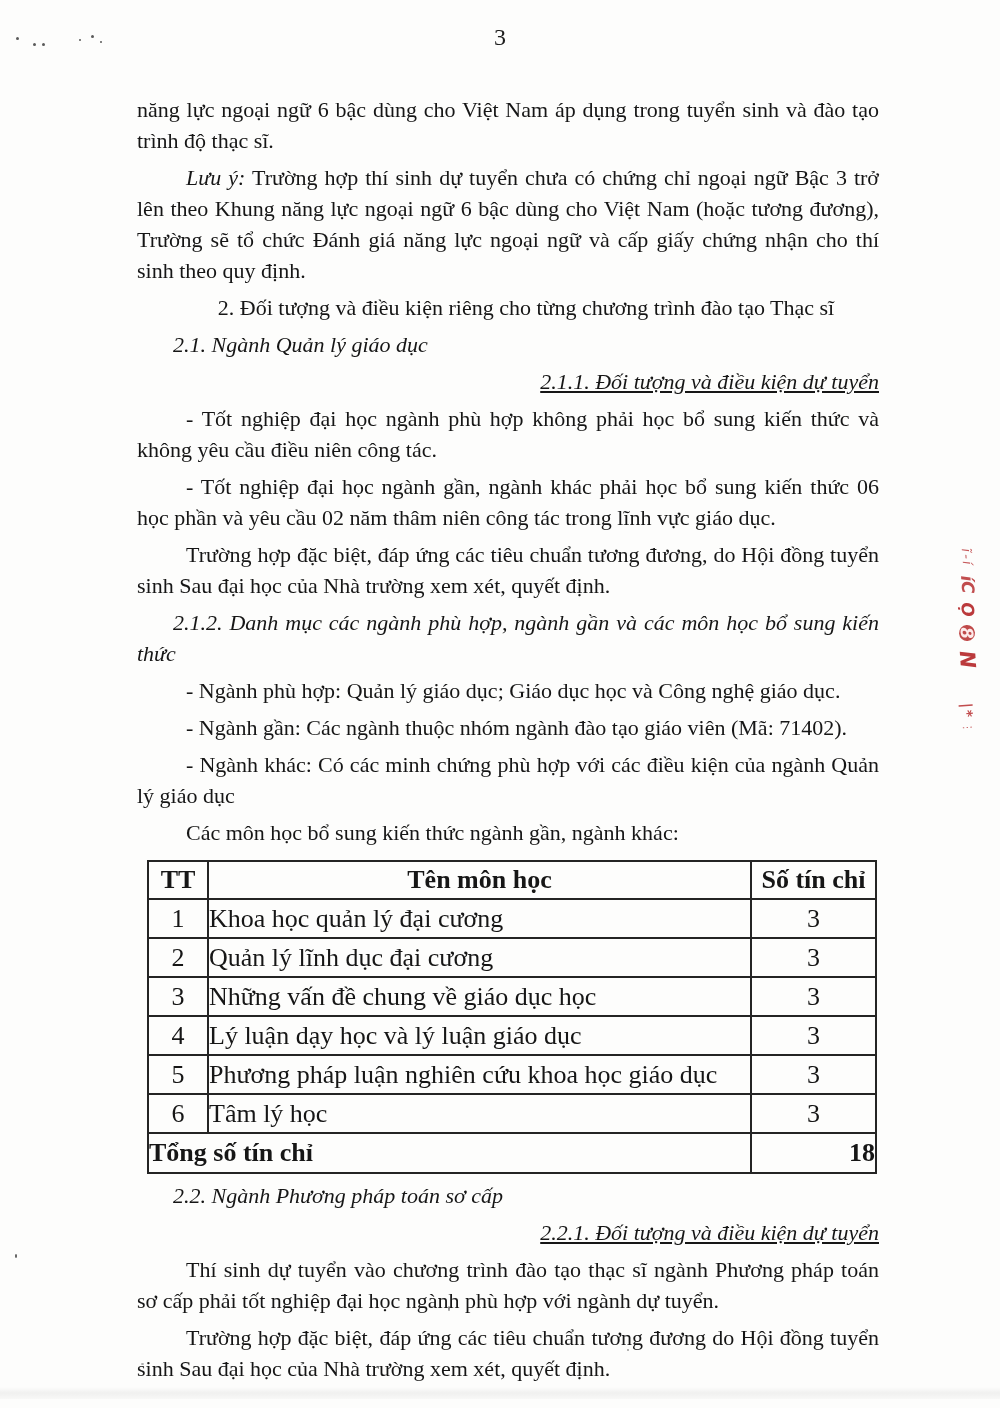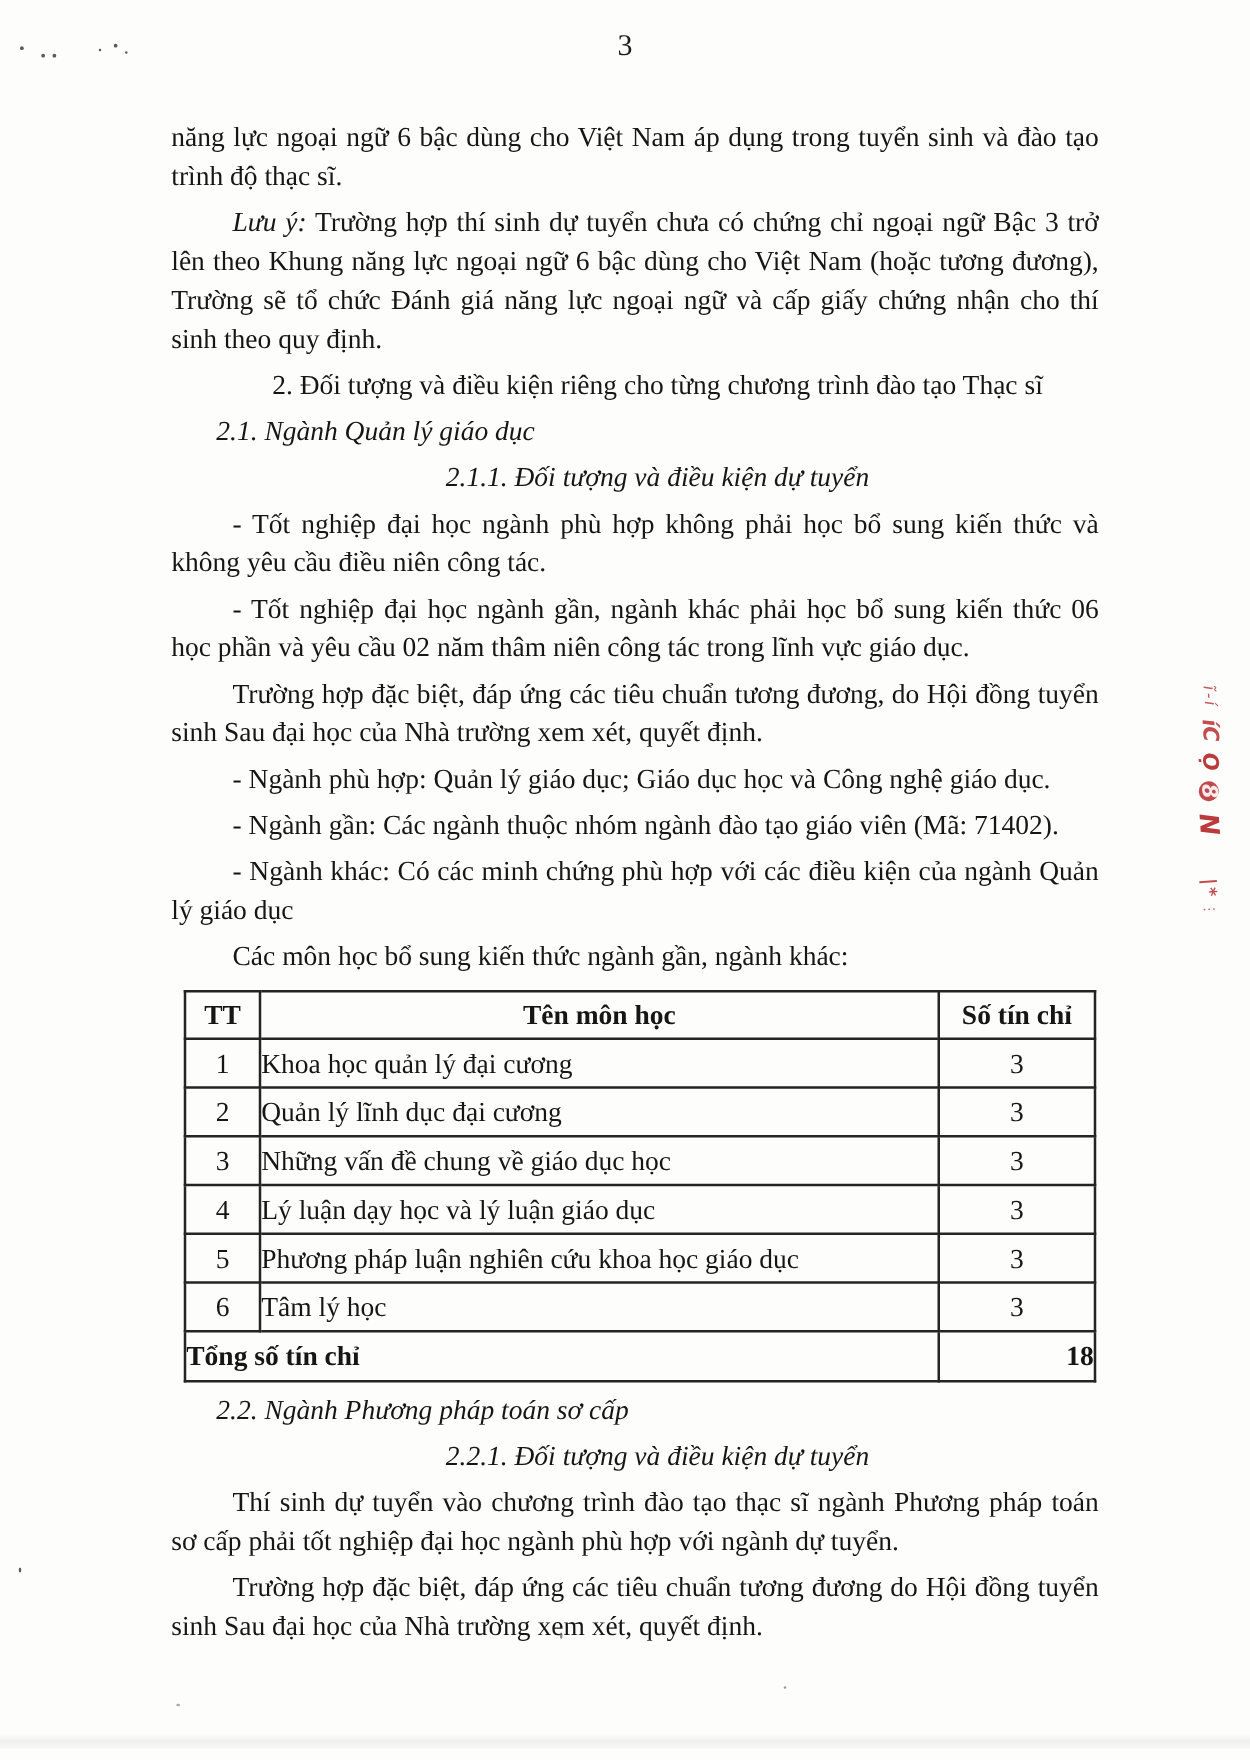--- a/index.html
+++ b/index.html
@@ -50,21 +50,22 @@
   }
   .h-bold-italic {
     font-weight: bold;
     font-style: italic;
     text-indent: 36px;
     text-align: left;
   }
   .h-italic {
     font-style: italic;
     text-indent: 36px;
-    text-align: center;
+    text-align: right;
+    text-decoration: underline;
   }
   .h-italic-justify {
     font-style: italic;
     text-indent: 36px;
     text-align: justify;
   }
   .note-lead {
     font-style: italic;
   }
   table.courses {
@@ -73,21 +74,21 @@
     width: 728px;
     table-layout: fixed;
     border: 2px solid #1d1d1d;
     background: #fdfdfc;
   }
   table.courses col.c-tt     { width: 60px; }
   table.courses col.c-name   { width: 543px; }
   table.courses col.c-credit { width: 125px; }
   table.courses th, table.courses td {
     border: 2px solid #242424;
-    font-size: 22px;
+    font-size: 26px;
     padding: 0;
     overflow: hidden;
   }
   table.courses th {
     height: 36px;
     font-weight: bold;
     text-align: center;
   }
   table.courses td {
     height: 37px;
@@ -148,20 +149,21 @@
   <p class="body-par"><span class="note-lead">Lưu ý:</span> <span>Trường hợp thí sinh dự tuyển chưa có chứng chỉ ngoại ngữ Bậc 3 trở lên theo Khung năng lực ngoại ngữ 6 bậc dùng cho Việt Nam (hoặc tương đương), Trường sẽ tổ chức Đánh giá năng lực ngoại ngữ và cấp giấy chứng nhận cho thí sinh theo quy định.</span></p>
 
   <h2 class="h-bold">2. Đối tượng và điều kiện riêng cho từng chương trình đào tạo Thạc sĩ</h2>
   <h3 class="h-bold-italic">2.1. Ngành Quản lý giáo dục</h3>
   <h4 class="h-italic">2.1.1. Đối tượng và điều kiện dự tuyển</h4>
 
   <p class="body-par">- Tốt nghiệp đại học ngành phù hợp không phải học bổ sung kiến thức và không yêu cầu điều niên công tác.</p>
   <p class="body-par">- Tốt nghiệp đại học ngành gần, ngành khác phải học bổ sung kiến thức 06 học phần và yêu cầu 02 năm thâm niên công tác trong lĩnh vực giáo dục.</p>
   <p class="body-par">Trường hợp đặc biệt, đáp ứng các tiêu chuẩn tương đương, do Hội đồng tuyển sinh Sau đại học của Nhà trường xem xét, quyết định.</p>
 
+  <h4 class="h-italic-justify">2.1.2. Danh mục các ngành phù hợp, ngành gần và các môn học bổ sung kiến thức</h4>
 
   <p class="body-par">- Ngành phù hợp: Quản lý giáo dục; Giáo dục học và Công nghệ giáo dục.</p>
   <p class="body-par">- Ngành gần: Các ngành thuộc nhóm ngành đào tạo giáo viên (Mã: 71402).</p>
   <p class="body-par">- Ngành khác: Có các minh chứng phù hợp với các điều kiện của ngành Quản lý giáo dục</p>
   <p class="body-par">Các môn học bổ sung kiến thức ngành gần, ngành khác:</p>
 
   <table class="courses">
     <colgroup>
         <col class="c-tt">
         <col class="c-name">

